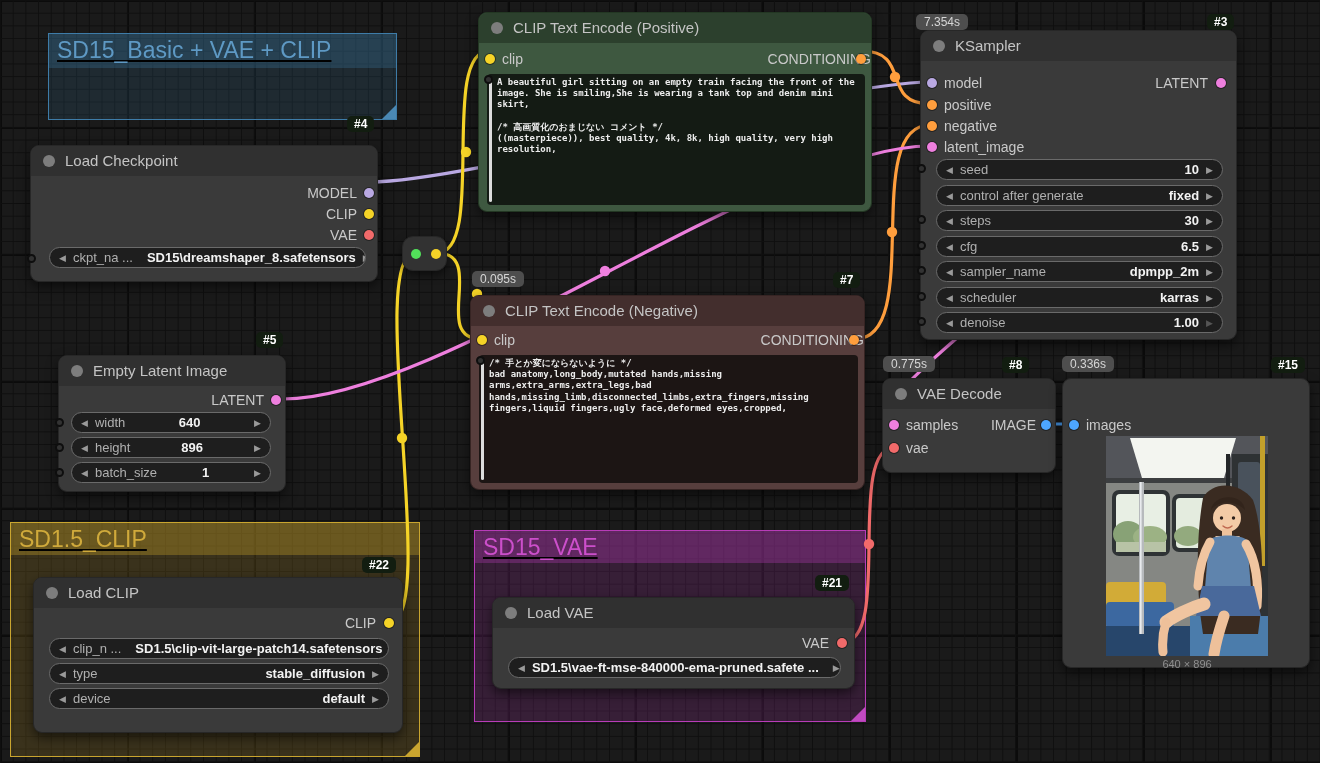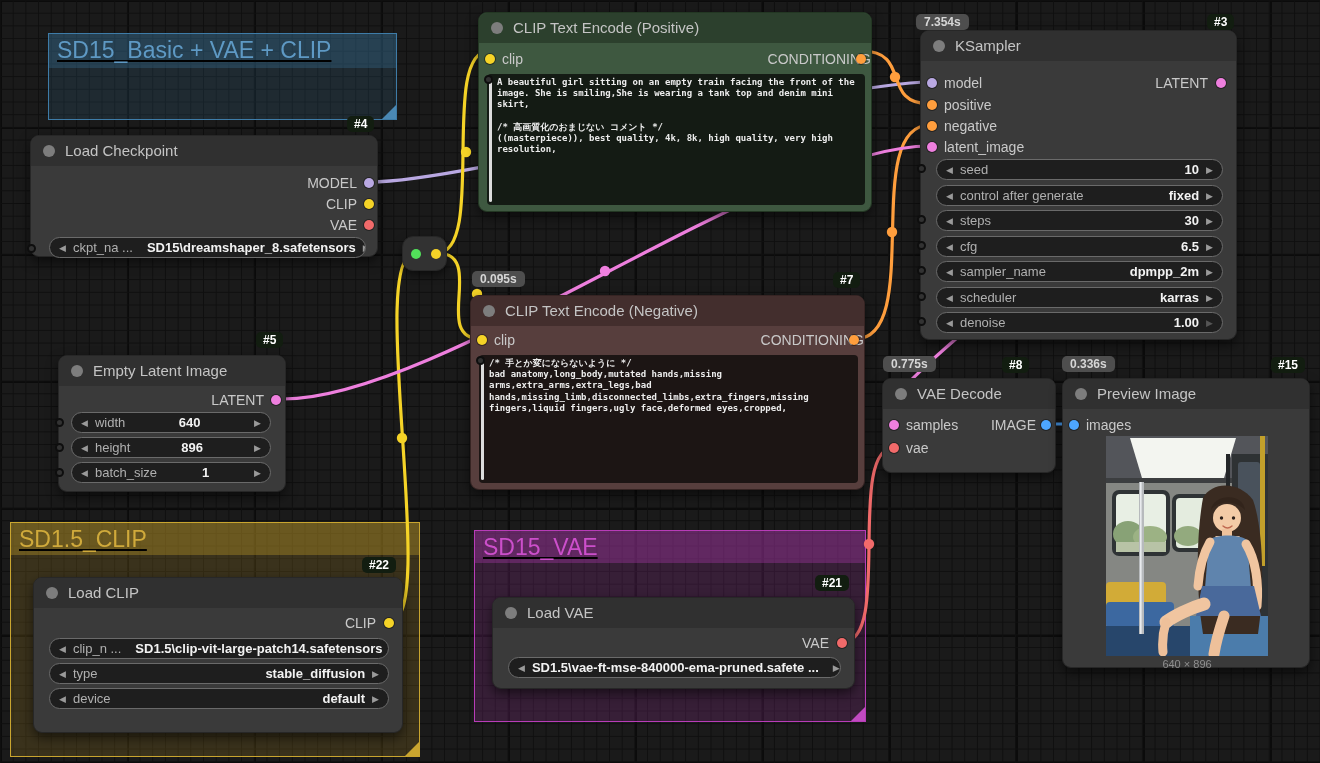--- a/index.html
+++ b/index.html
@@ -67,21 +67,21 @@
   
   .tarea{position:absolute;border-radius:4px;overflow:hidden;}
   .green .tarea{background:#141b14;}
   .maroon .tarea{background:#1c1514;}
   .caret{position:absolute;left:2px;top:3px;bottom:3px;width:3px;background:#dcdcdc;border-radius:2px;}
   .ttext{position:absolute;left:10px;top:3px;right:4px;bottom:3px;
     font-family:"DejaVu Sans Mono",monospace;font-size:9px;line-height:11.2px;font-weight:bold;
     color:#ececec;white-space:pre-wrap;}
   
   .tb{position:absolute;background:#4e4e4e;color:#d6d6d6;font-size:12px;border-radius:5px;
-    padding:1px 8px;z-index:5;font-weight:bold;}
+    padding:1px 8px;z-index:5;}
   .ob{position:absolute;background:#121d10;color:#fff;font-size:12px;font-weight:bold;border-radius:5px;
     padding:1px 7px;z-index:5;}
   
   .reroute{position:absolute;left:402px;top:236px;width:45px;height:35px;background:#323232;
     border:1px solid #272727;border-radius:11px;box-shadow:0 4px 9px rgba(0,0,0,.5);z-index:2;box-sizing:border-box;}
   .reroute .rdot{position:absolute;top:12px;width:10px;height:10px;border-radius:50%;}
   
   .thumb{position:absolute;left:43px;top:57px;width:162px;height:220px;background:#222;overflow:hidden;}
   .caption{position:absolute;left:43px;top:279px;width:162px;text-align:center;font-size:11px;color:#8f8f8f;}
 </style>
@@ -123,21 +123,21 @@
     <circle cx="402" cy="438" r="5.2" fill="#f5d327"></circle>
     <circle cx="466" cy="152" r="5.2" fill="#f5d327"></circle>
     <circle cx="477" cy="294" r="5.2" fill="#f5d327"></circle>
     <circle cx="895" cy="77" r="5.2" fill="#ff9e3d"></circle>
     <circle cx="892" cy="232" r="5.2" fill="#ff9e3d"></circle>
     <circle cx="605" cy="271" r="5.2" fill="#ee7fde"></circle>
     <circle cx="869" cy="544" r="5.2" fill="#f16a6a"></circle>
     <circle cx="1048" cy="424" r="5.2" fill="#4da6ff"></circle>
   </svg>
 
-  <div class="node" style="left:30px;top:135px;width:348px;height:122px">
+  <div class="node" style="left:30px;top:145px;width:348px;height:137px">
     <div class="hdr">
       <span class="cdot"></span>
       <span>Load Checkpoint</span>
     </div>
     <div class="prow out" style="top:37px">
       <span class="plab" style="margin-right:20px">MODEL</span>
       <span class="dot" style="right: 3px; background: rgb(185, 168, 226);"></span>
     </div>
     <div class="prow out" style="top:58px">
       <span class="plab" style="margin-right:20px">CLIP</span>
@@ -394,24 +394,20 @@
       <span class="dot" style="background: rgb(241, 106, 106);"></span>
       <span class="plab">vae</span>
     </div>
     <div class="prow out" style="top:36px">
       <span class="plab" style="margin-right:19px">IMAGE</span>
       <span class="dot" style="right: 4px; background: rgb(77, 166, 255);"></span>
     </div>
   </div>
 
   <div class="node" style="left:1062px;top:378px;width:248px;height:290px">
-    <div class="hdr">
-      <span class="cdot"></span>
-      <span>Preview Image</span>
-    </div>
     <div class="prow in" style="top:36px">
       <span class="dot" style="background: rgb(77, 166, 255);"></span>
       <span class="plab">images</span>
     </div>
     <div class="thumb">
       <svg viewBox="0 0 162 220" width="162" height="220">
         <rect width="162" height="220" fill="#858783"></rect>
         <rect width="162" height="46" fill="#53555a"></rect>
         <polygon points="24,2 130,2 118,42 36,42" fill="#f3f5f0"></polygon>
         <rect x="0" y="42" width="162" height="5" fill="#3c3e40"></rect>

